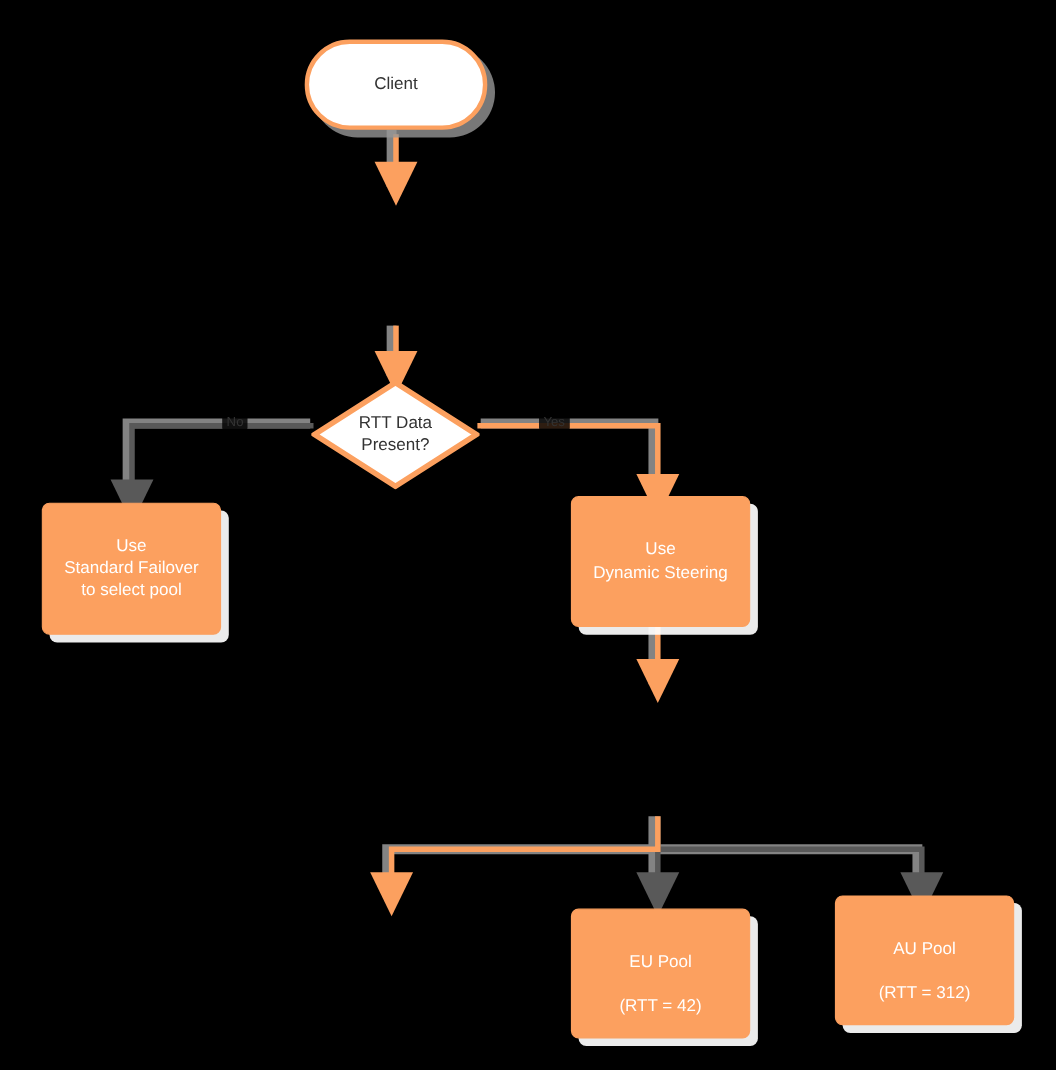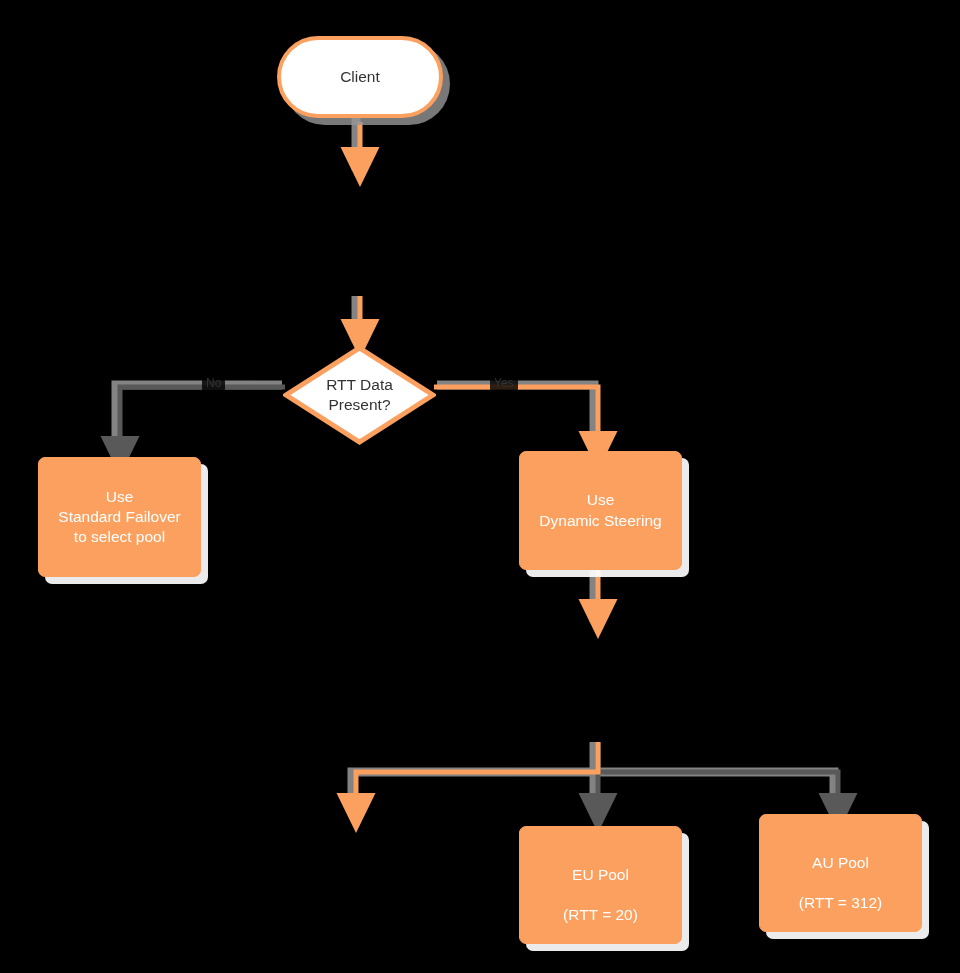--- a/index.html
+++ b/index.html
@@ -173,21 +173,21 @@
   <div class="node n-rect" style="left:519px; top:451px; width:163px; height:119px;">
     <span>Use
 Dynamic Steering</span>
   </div>
 
 
 
   <div class="node n-rect" style="left:519px; top:814px; width:163px; height:118px;margin-top:12px;">
     <span>
       <span>EU Pool</span><br>
-      <span>(RTT = 20)</span>
+      <span>(RTT = 42)</span>
     </span>
   </div>
 
   <div class="node n-rect" style="left:759px; top:814px; width:163px; height:118px;">
     <span>
       <span>AU Pool</span><br>
       <span>(RTT = 312)</span>
     </span>
   </div>
 

